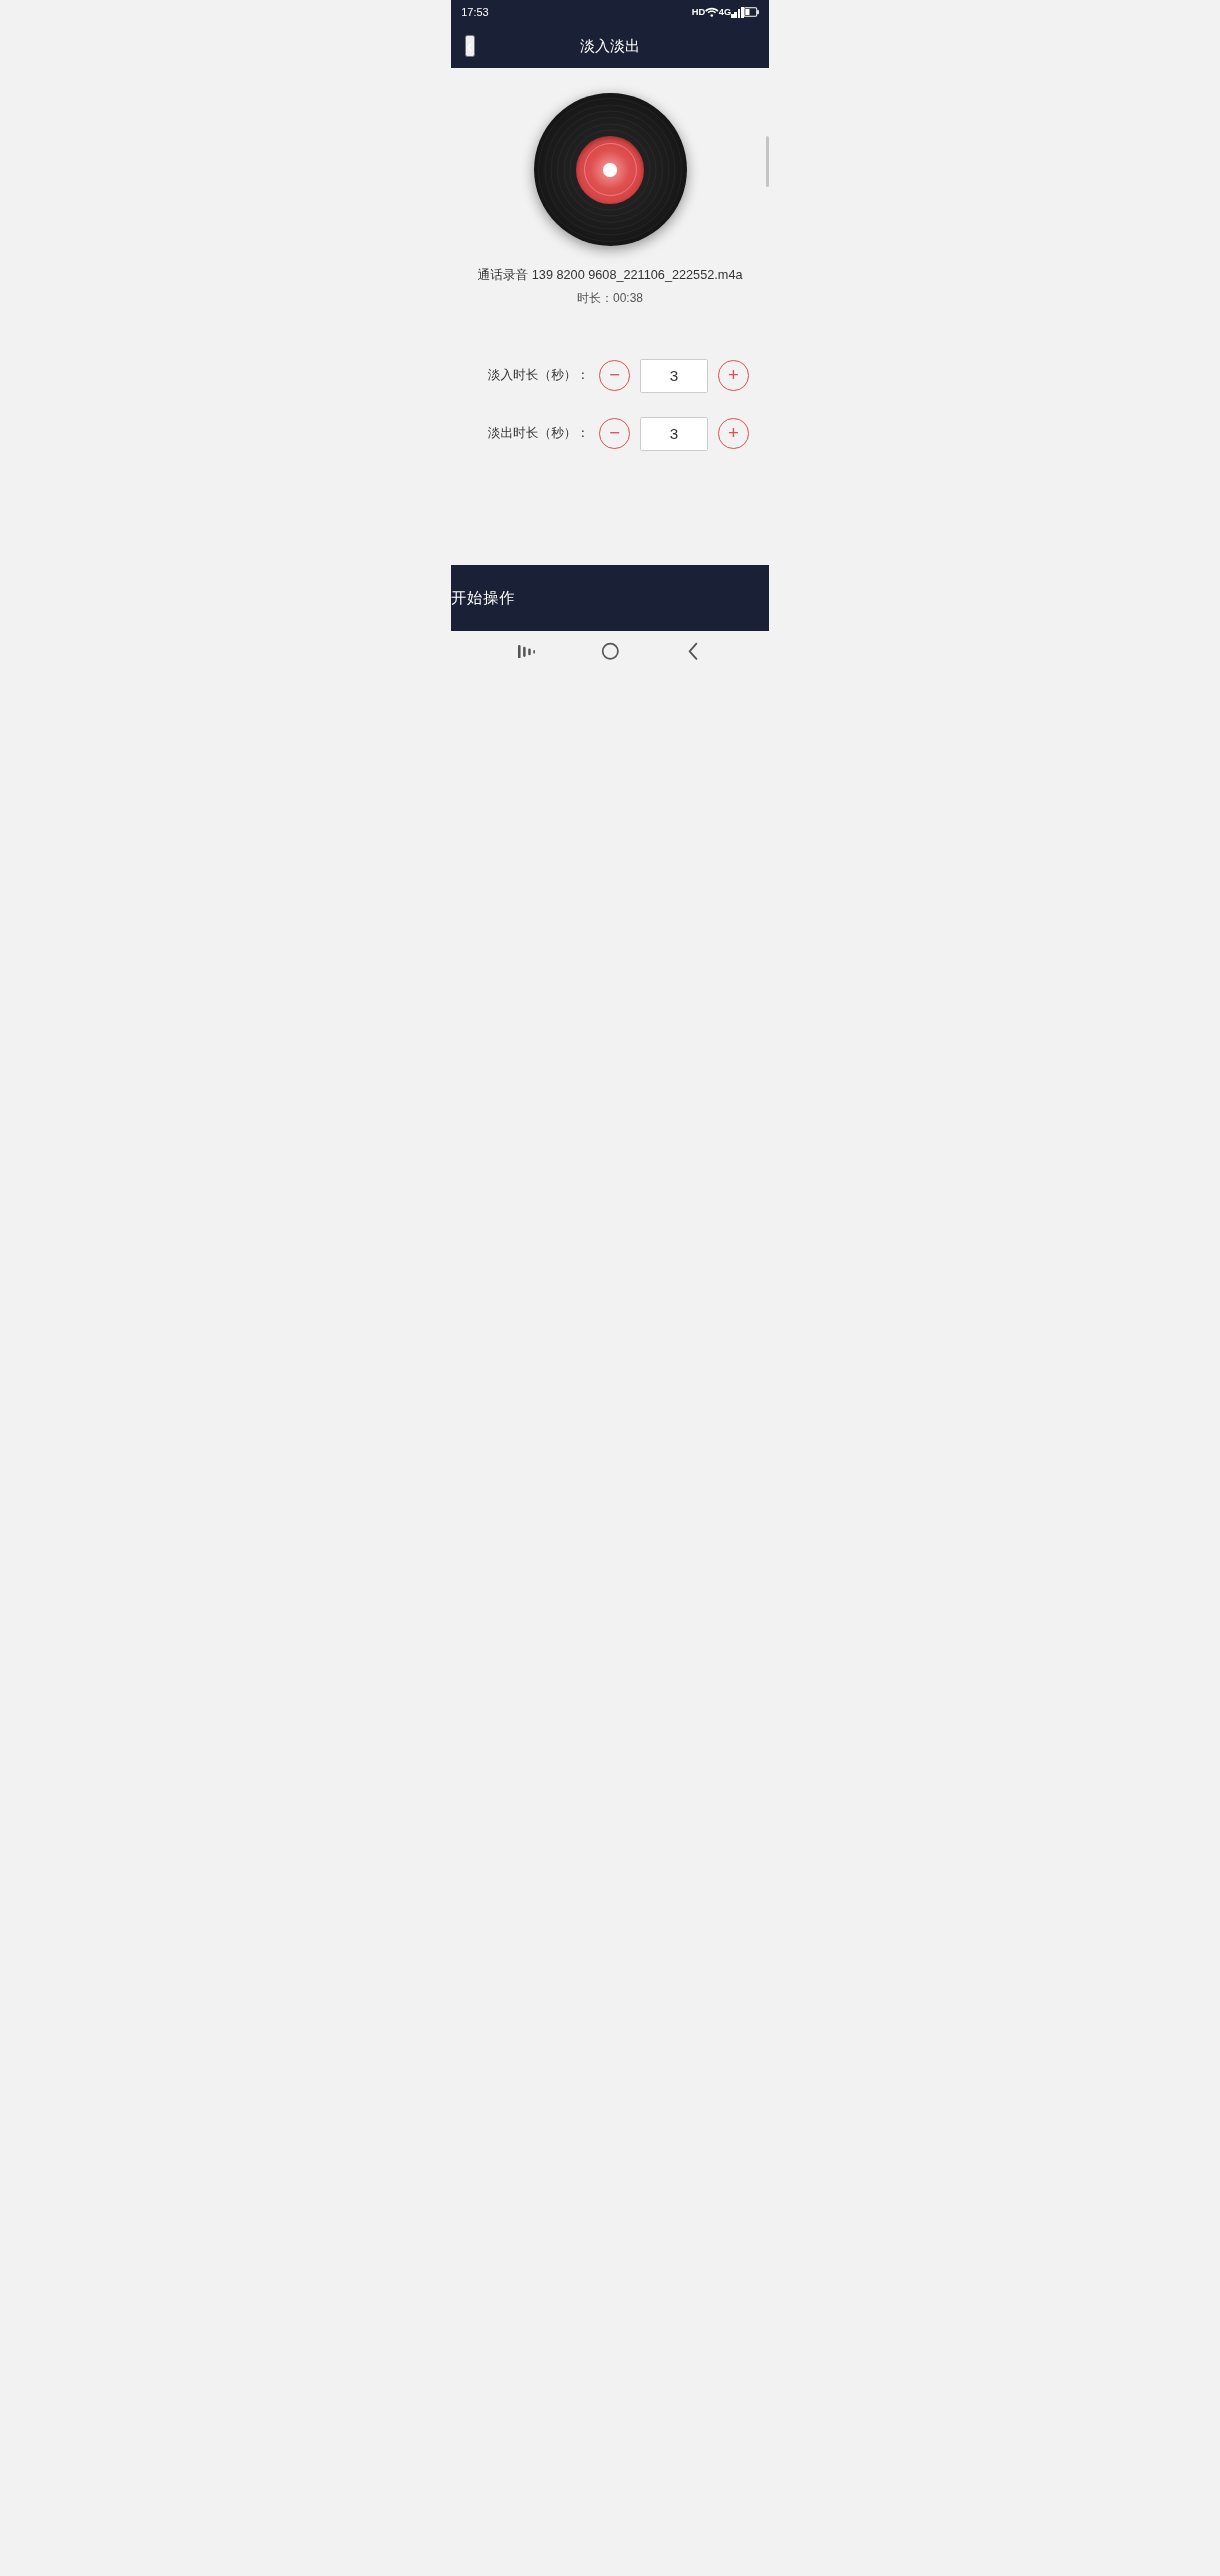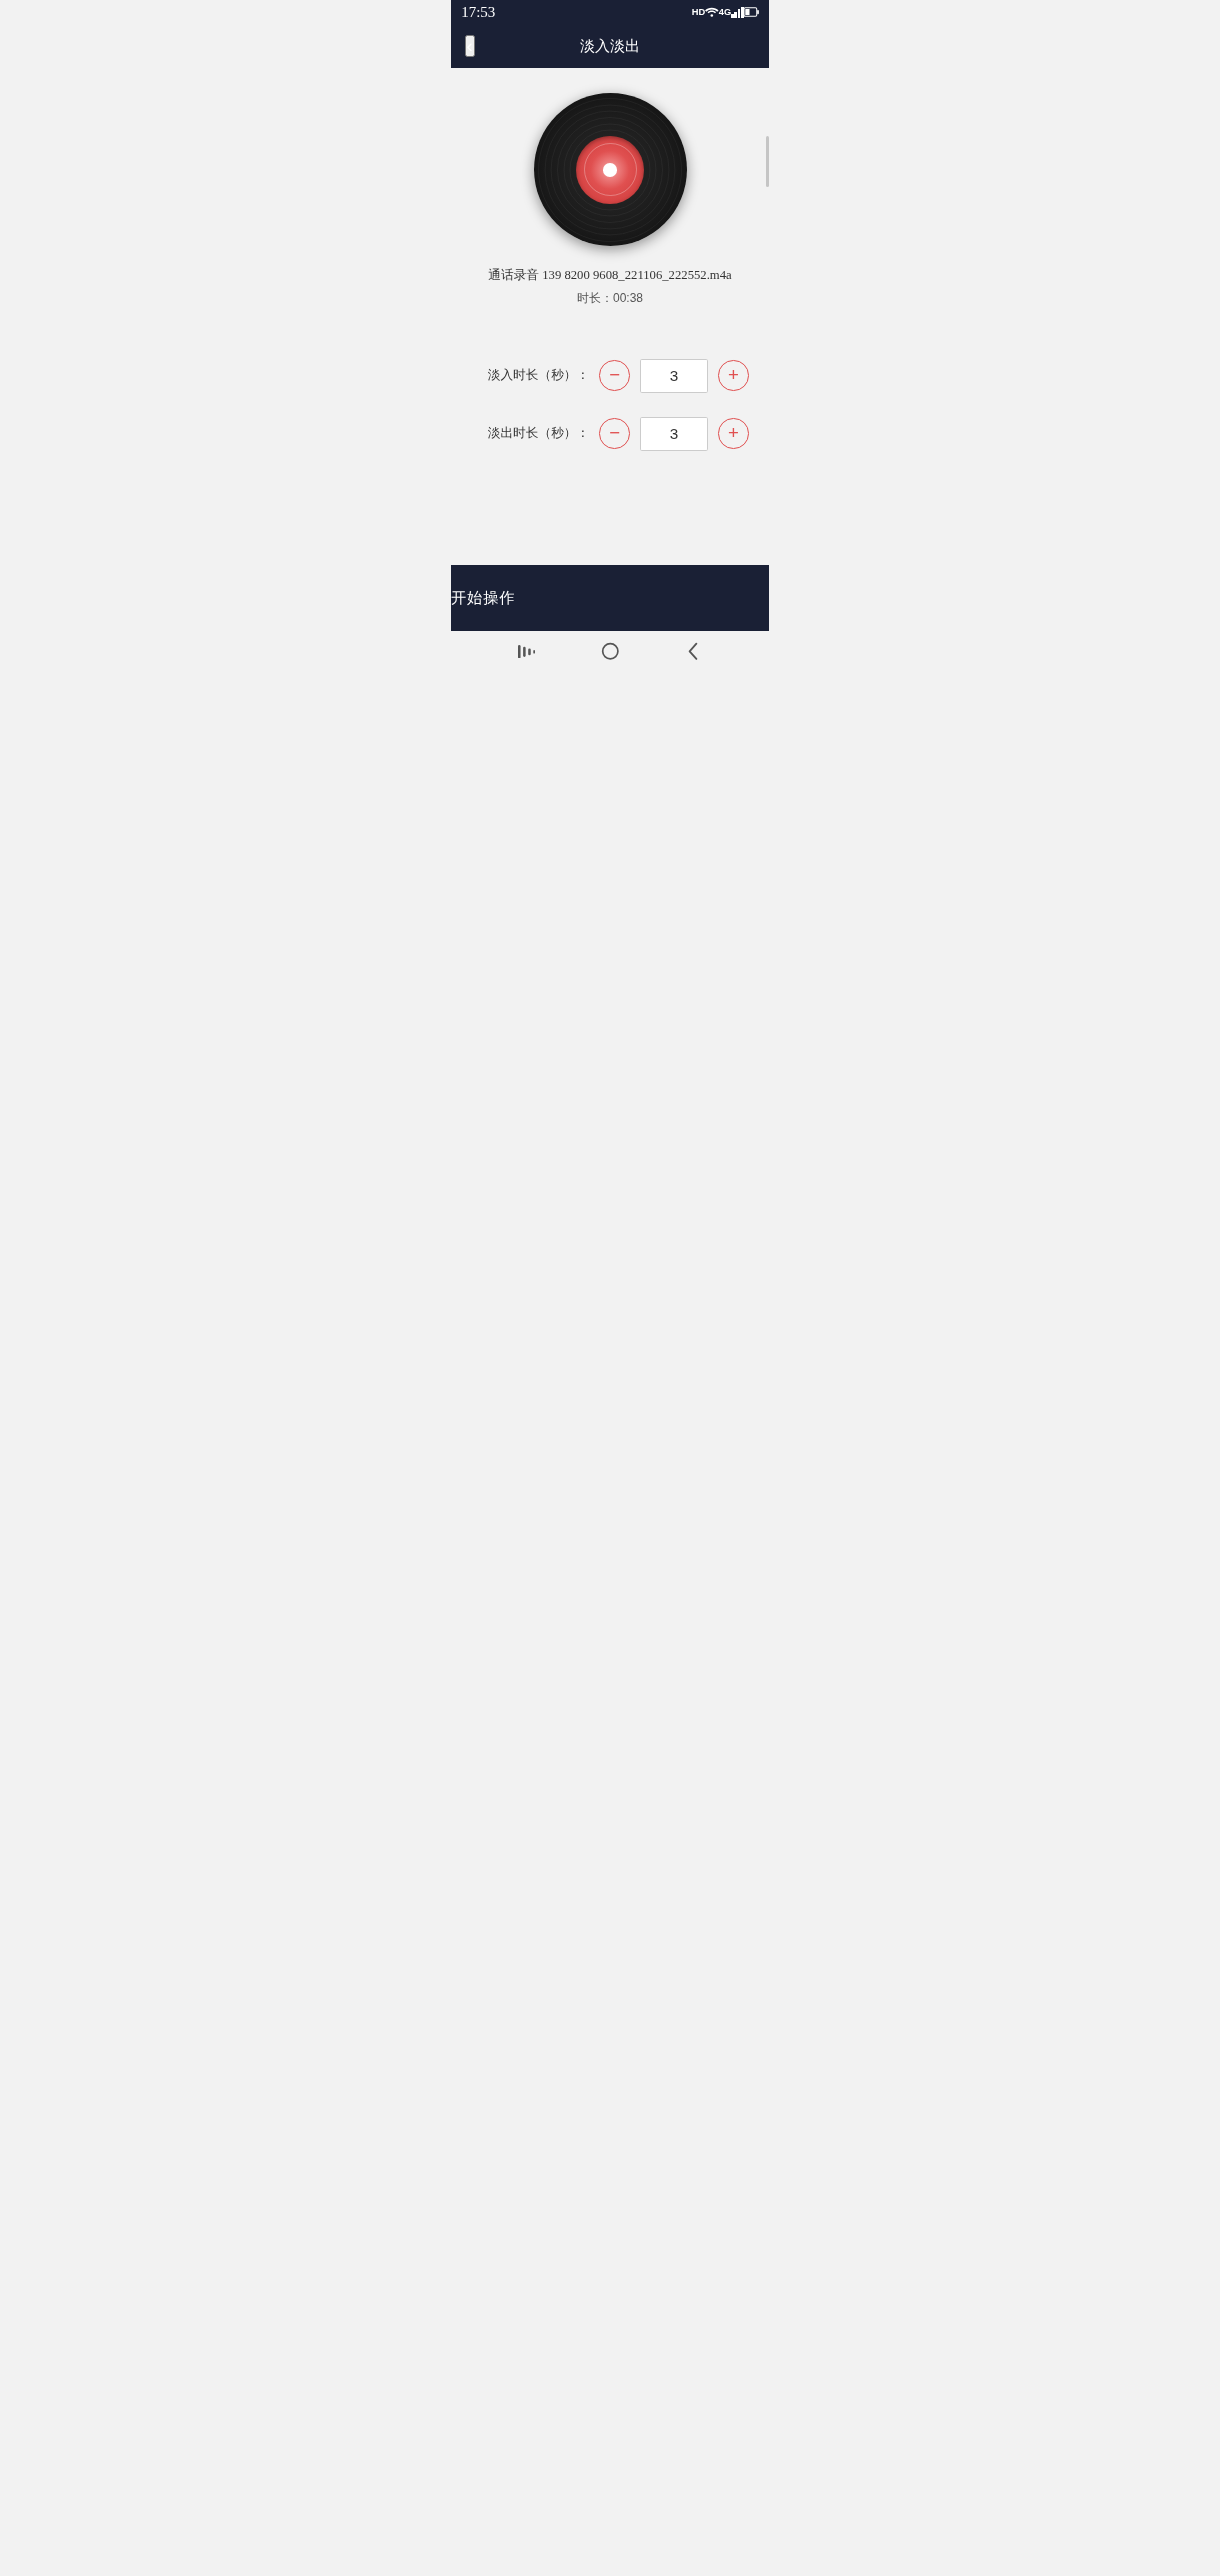--- a/index.html
+++ b/index.html
@@ -26,23 +26,22 @@
       height: 24px;
       display: flex;
       align-items: center;
       justify-content: space-between;
       padding: 0 10.2px;
       flex-shrink: 0;
     }
 
     .status-time {
       color: white;
-      font-size: 15px;
+      font-size: 11px;
       font-weight: 500;
-      font-family: Liberation Serif, serif;
     }
 
     .status-icons {
       display: flex;
       align-items: center;
       gap: 0;
     }
 
     .status-icon-text {
       color: white;
@@ -157,21 +156,20 @@
       z-index: 3;
     }
 
     
     .file-name {
       font-size: 12.7px;
       color: #333;
       text-align: center;
       margin-bottom: 5.1px;
       line-height: 1.4;
-      font-family: Liberation Serif, serif;
     }
 
     .file-duration {
       font-size: 12px;
       color: #555;
       margin-bottom: 52px;
     }
 
     
     .controls-section {

